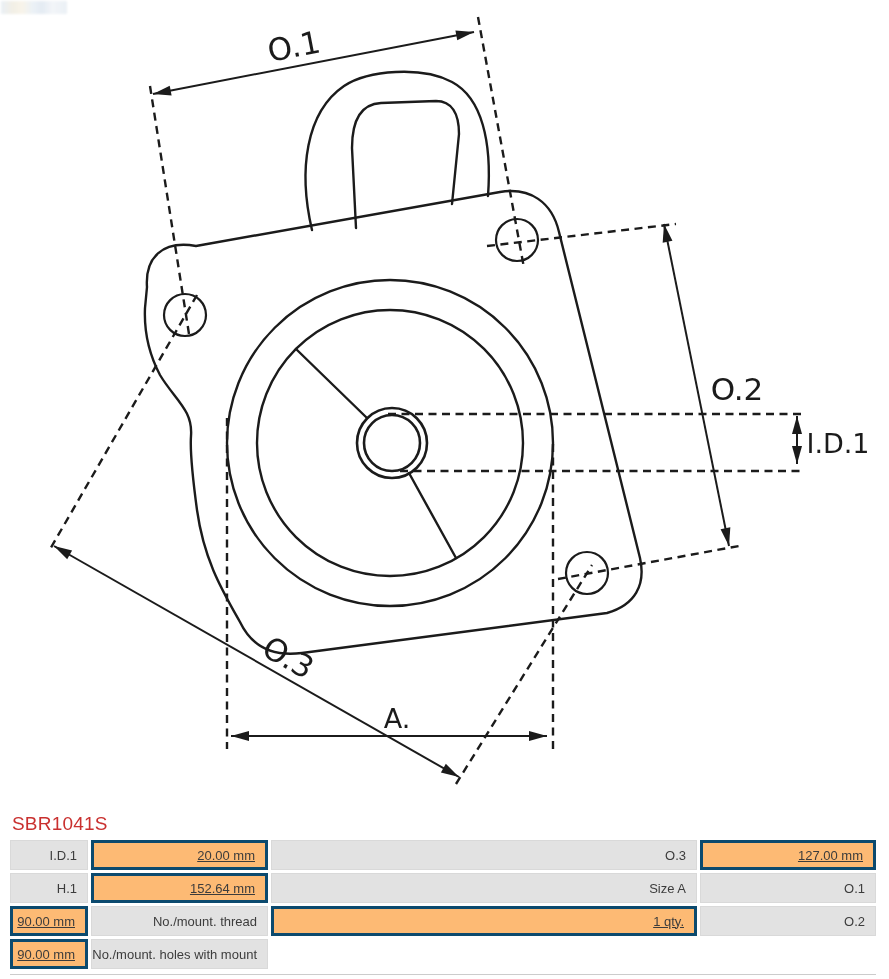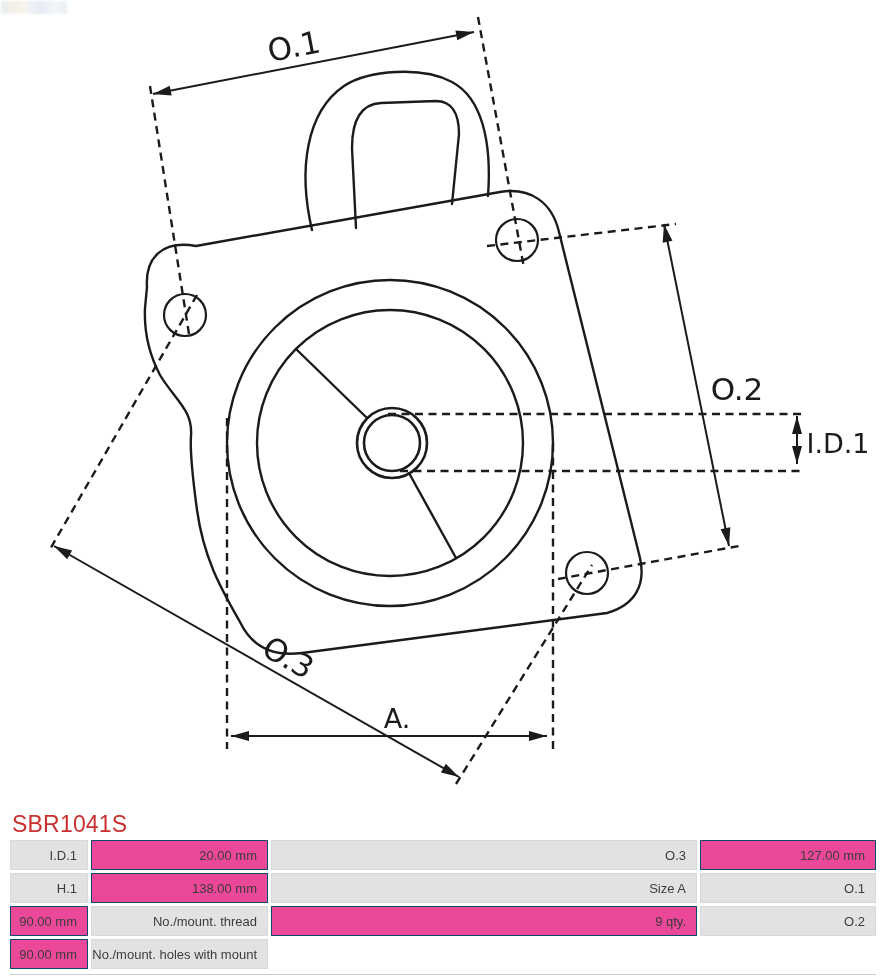--- a/index.html
+++ b/index.html
@@ -15,40 +15,40 @@
     background:linear-gradient(90deg,#d9e4ee 0%,#e8e2d2 18%,#f3ecd9 32%,#dde7f0 48%,#cfdcea 62%,#e9eef4 78%,#dbe5ee 100%);
     opacity:.55;filter:blur(1px);
   }
   svg.drawing{position:absolute;left:0;top:0;}
   .dim-label{
     font-family:"DejaVu Sans","Liberation Sans",sans-serif;
     fill:#1b1b1b;
   }
   .part-code{
     position:absolute;left:12px;top:813px;
-    font-size:23px;line-height:22px;
+    font-size:19px;line-height:22px;
     color:#c9302f;
     letter-spacing:.2px;
   }
   .specs{
     position:absolute;left:10px;top:840px;width:866px;
     display:grid;
     grid-template-columns:78px 177px 1fr 176px;
     grid-auto-rows:30px;
     gap:3px;
     font-size:13px;
     color:#3c3c3c;
   }
   .cell{
     display:flex;align-items:center;justify-content:flex-end;
     padding-right:10px;
     white-space:nowrap;overflow:hidden;
   }
   .cell.label{background:#e2e2e2;border:1px solid #d9d9d9;}
-  .cell.value{background:#ec4899;border:1px solid #0c4a6e;}
+  .cell.value{background:#fdba74;border:3px solid #0c4a6e;text-decoration:underline;}
   .table-bottom-line{
     position:absolute;left:10px;top:974px;width:866px;height:1px;
     background:#cccccc;
   }
 </style>
 </head>
 <body>
 
 <div class="corner-artifact"></div>
 
@@ -137,25 +137,25 @@
 <div class="part-code">SBR1041S</div>
 
 <div class="specs">
 
   <div class="cell label">I.D.1</div>
   <div class="cell value">20.00 mm</div>
   <div class="cell label">O.3</div>
   <div class="cell value">127.00 mm</div>
 
   <div class="cell label">H.1</div>
-  <div class="cell value">138.00 mm</div>
+  <div class="cell value">152.64 mm</div>
   <div class="cell label">Size A</div>
 
   <div class="cell label">O.1</div>
   <div class="cell value">90.00 mm</div>
   <div class="cell label">No./mount. thread</div>
-  <div class="cell value">9 qty.</div>
+  <div class="cell value">1 qty.</div>
 
   <div class="cell label">O.2</div>
   <div class="cell value">90.00 mm</div>
   <div class="cell label">No./mount. holes with mount</div>
 </div>
 <div class="table-bottom-line"></div>
 
 </body></html>

